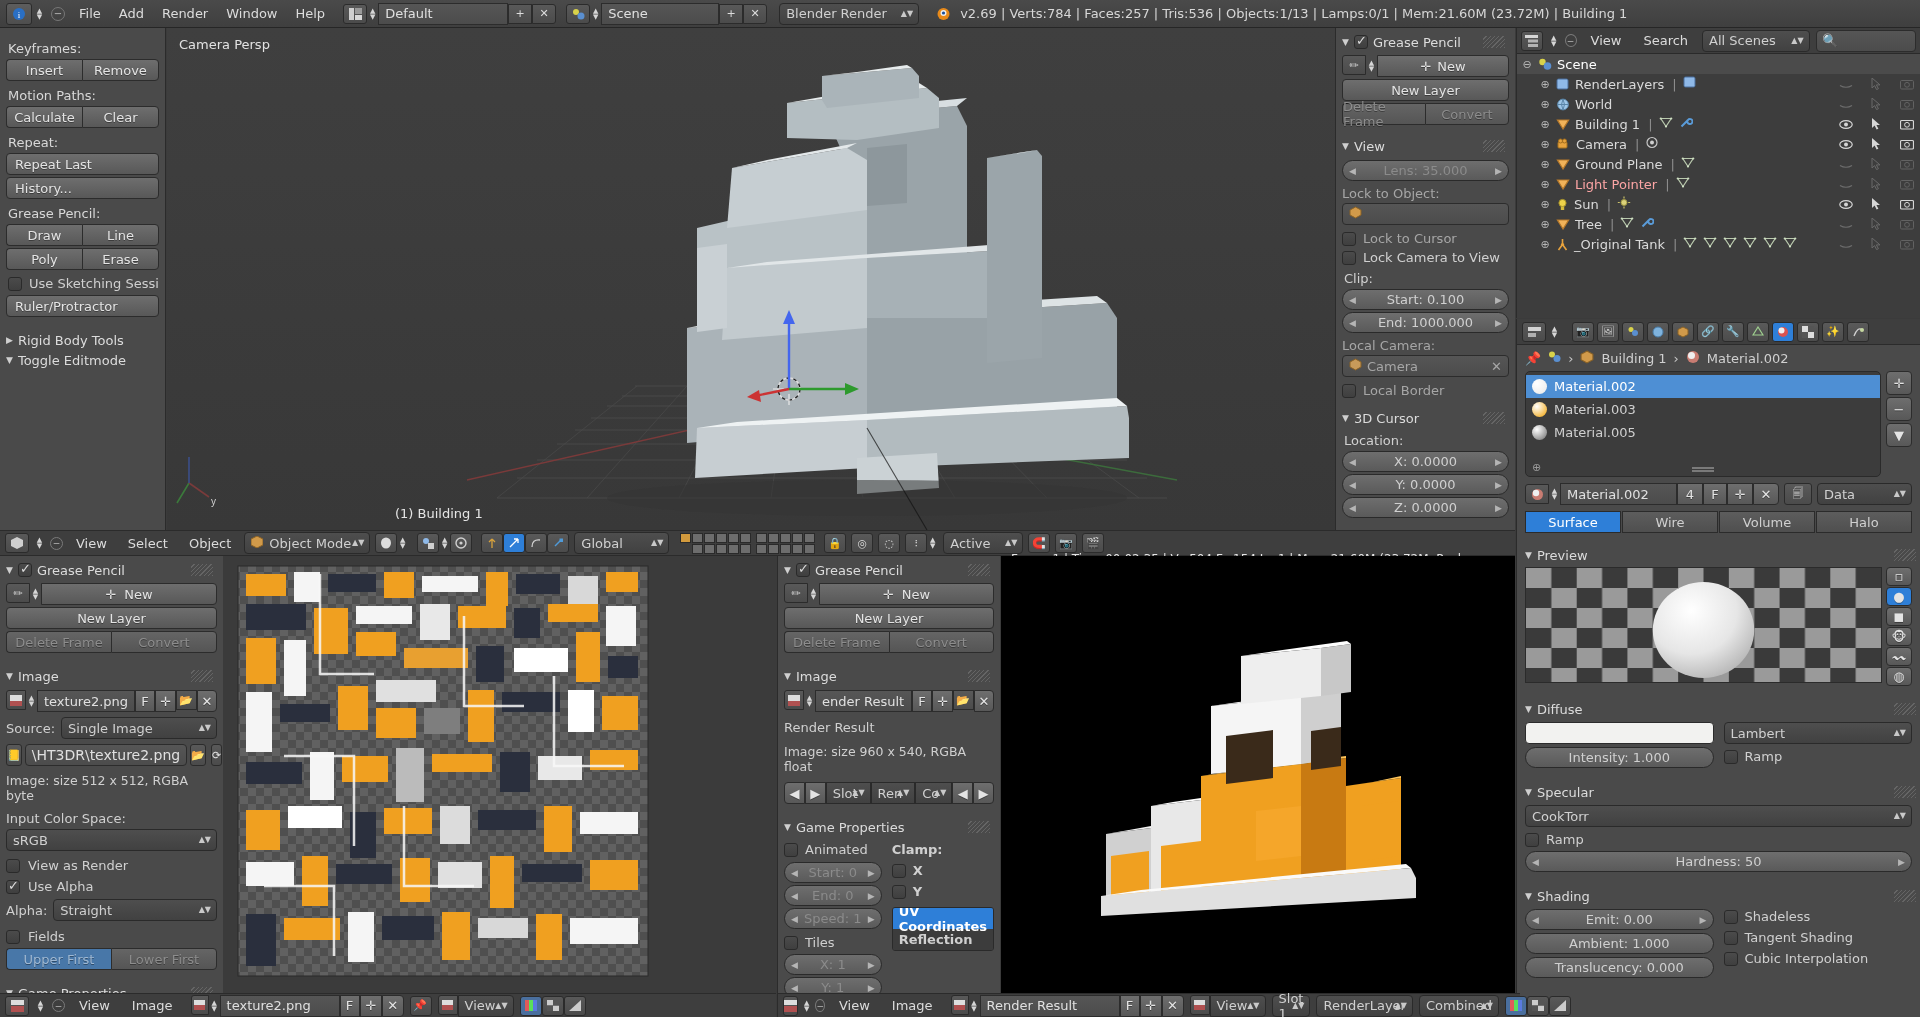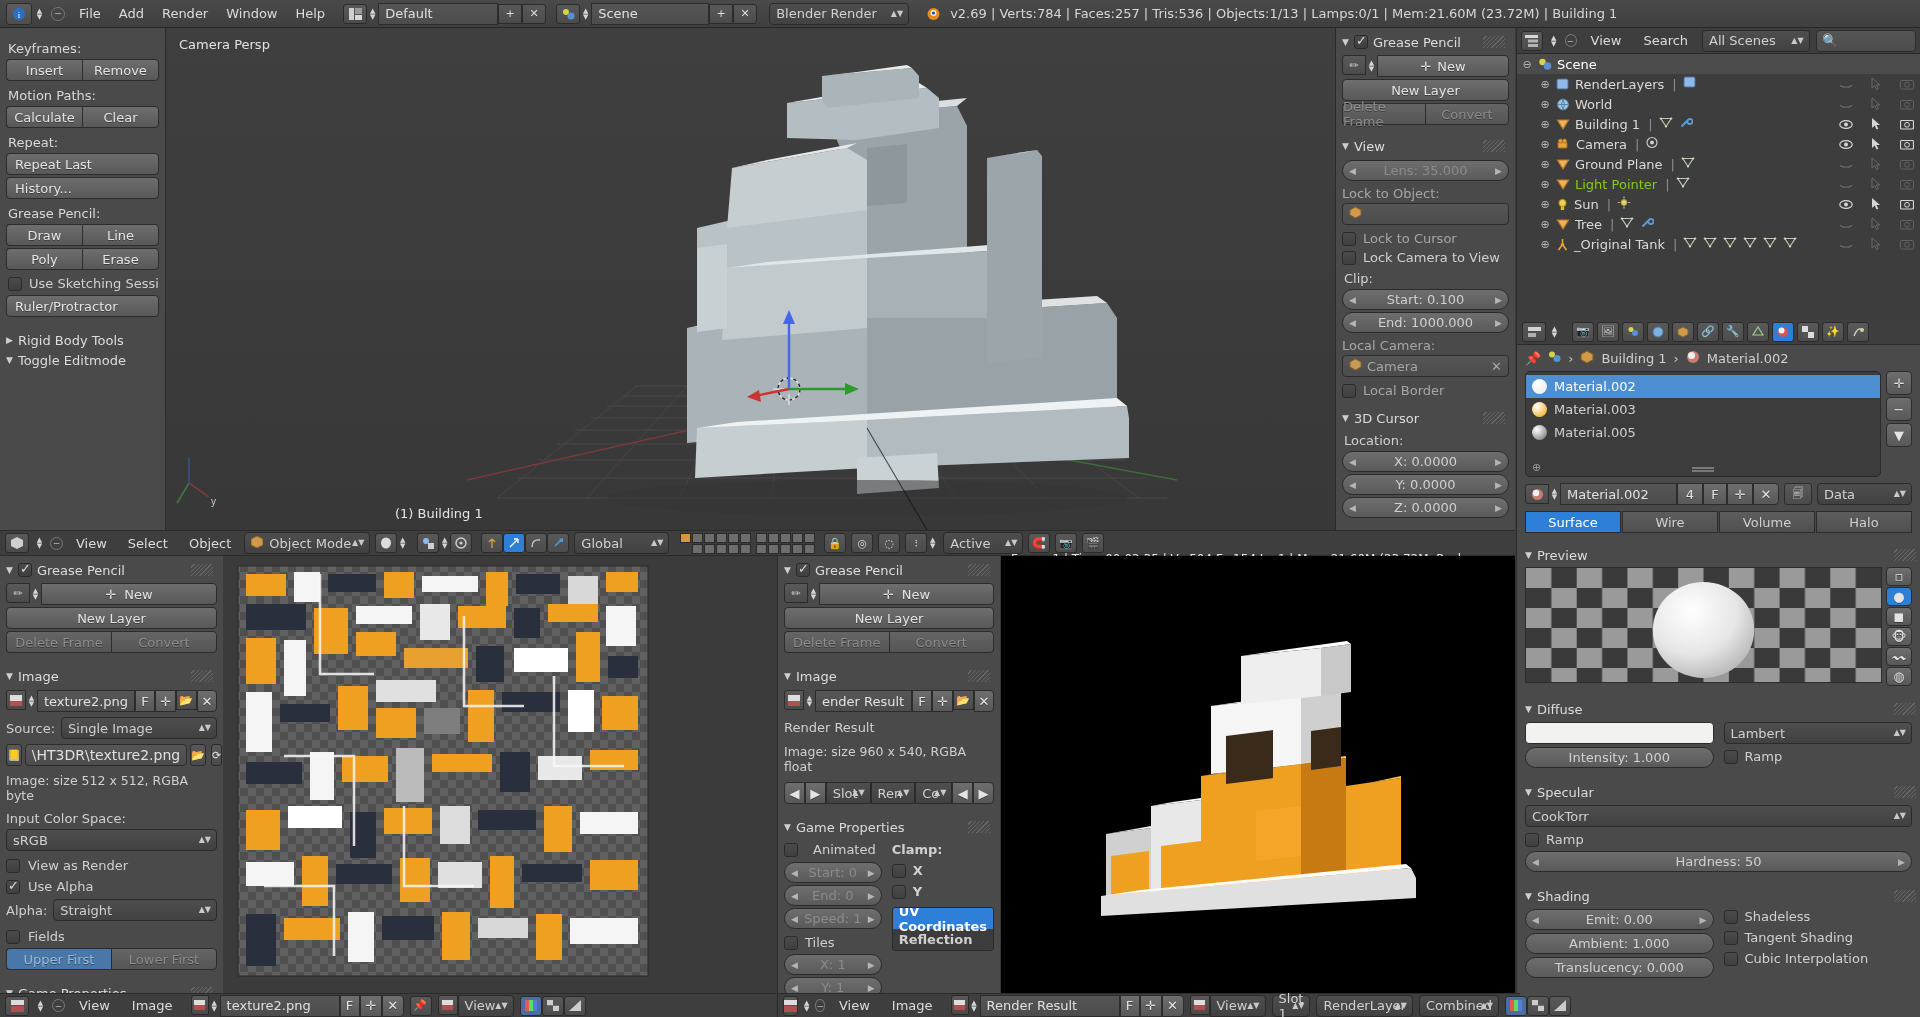--- a/index.html
+++ b/index.html
@@ -141,21 +141,21 @@
         <svg width="13" height="12">
             <rect x="0" y="0" width="5" height="12" fill="#cfcfcf"></rect>
             <rect x="6" y="0" width="7" height="6" fill="#9a9a9a"></rect>
             <rect x="6" y="7" width="7" height="5" fill="#d8d8d8"></rect>
           </svg>
       </div>
       <div class="spin">
           <span>▲</span>
           <span>▼</span>
         </div>
-      <div class="fld" style="width:120px;border-radius:0;">Default</div>
+      <div class="fld" style="width:130px;border-radius:0;">Default</div>
       <div class="iconbtn" style="border-radius:0;">+</div>
       <div class="iconbtn" style="border-radius:0 3px 3px 0;">✕</div>
     </div>
 
     <div style="display:flex;align-items:center;margin-left:8px;">
       <div class="iconbtn">
         <svg width="13" height="12">
             <circle cx="4" cy="4" r="3" fill="#d8d24a"></circle>
             <circle cx="9" cy="8" r="3.5" fill="#5a8fd0"></circle>
           </svg>
@@ -593,21 +593,21 @@
           </span>
         </div>
         <div class="olrow">
           <span style="width:22px"></span>
           <span class="exp">⊕</span>
           <span style="margin:0 5px;display:flex;align-items:center">
             <svg width="14" height="13">
               <polygon points="7,11 1.4,2 12.6,2" fill="#f0b25a" stroke="#b5782a" stroke-width="1.2"></polygon>
             </svg>
           </span>
-          <span style="color:#84cc16">Light Pointer</span>
+          <span style="color:#fca5a5">Light Pointer</span>
           <span style="margin-left:8px;color:#8e8e8e">|</span>
           <span style="margin-left:6px"><svg width="14" height="13">
               <polygon points="7,10.5 1.8,2.5 12.2,2.5" fill="none" stroke="#b9c9ad" stroke-width="1.2"></polygon>
               <circle cx="7" cy="10.5" r="1.1" fill="#cfe0c3"></circle>
               <circle cx="1.8" cy="2.5" r="1.1" fill="#cfe0c3"></circle>
               <circle cx="12.2" cy="2.5" r="1.1" fill="#cfe0c3"></circle>
             </svg></span>
           <span class="olicons">
             <svg width="14" height="11">
               <path d="M1 6.5 Q7 10 13 6.5" fill="none" stroke="#6d6d6d" stroke-width="1.2"></path>
@@ -1383,21 +1383,21 @@
       <div class="btn" style="width:22px;border-radius:0 4px 4px 0;">▶</div>
     </div>
     <div class="sep" style="margin:8px 0 4px;"></div>
     <div class="panelhdr" style="position:relative">
       <span class="tri">▼</span>
       <span>Game Properties</span>
       <span class="grip"></span>
     </div>
     <div style="display:flex;gap:10px;margin-top:5px;">
       <div style="flex:1;">
-        <div style="display:flex;align-items:center;gap:15px;">
+        <div style="display:flex;align-items:center;gap:7px;">
           <span class="chk"></span>
           <span>Animated</span>
         </div>
         <div class="slider dis" style="margin-top:5px;">
           <span class="arrL">◀</span>
           <span>Start: 0</span>
           <span class="arrR">▶</span>
         </div>
         <div class="slider dis" style="margin-top:2px;">
           <span class="arrL">◀</span>

